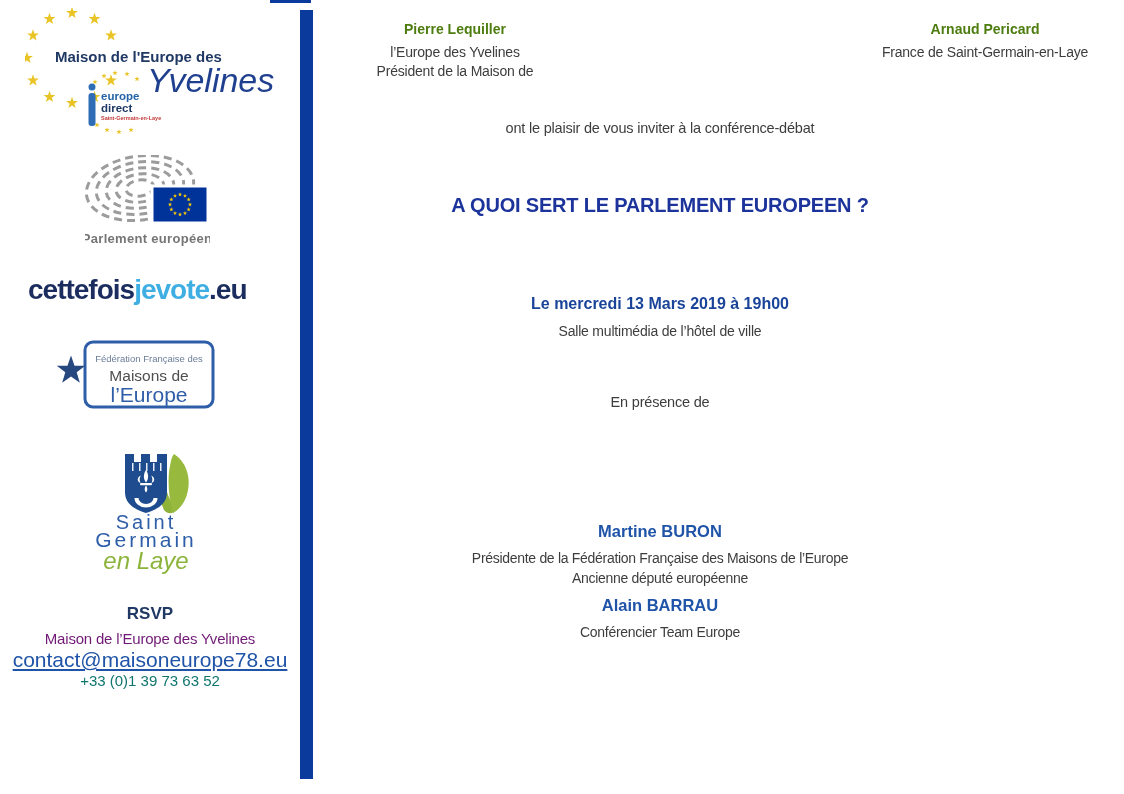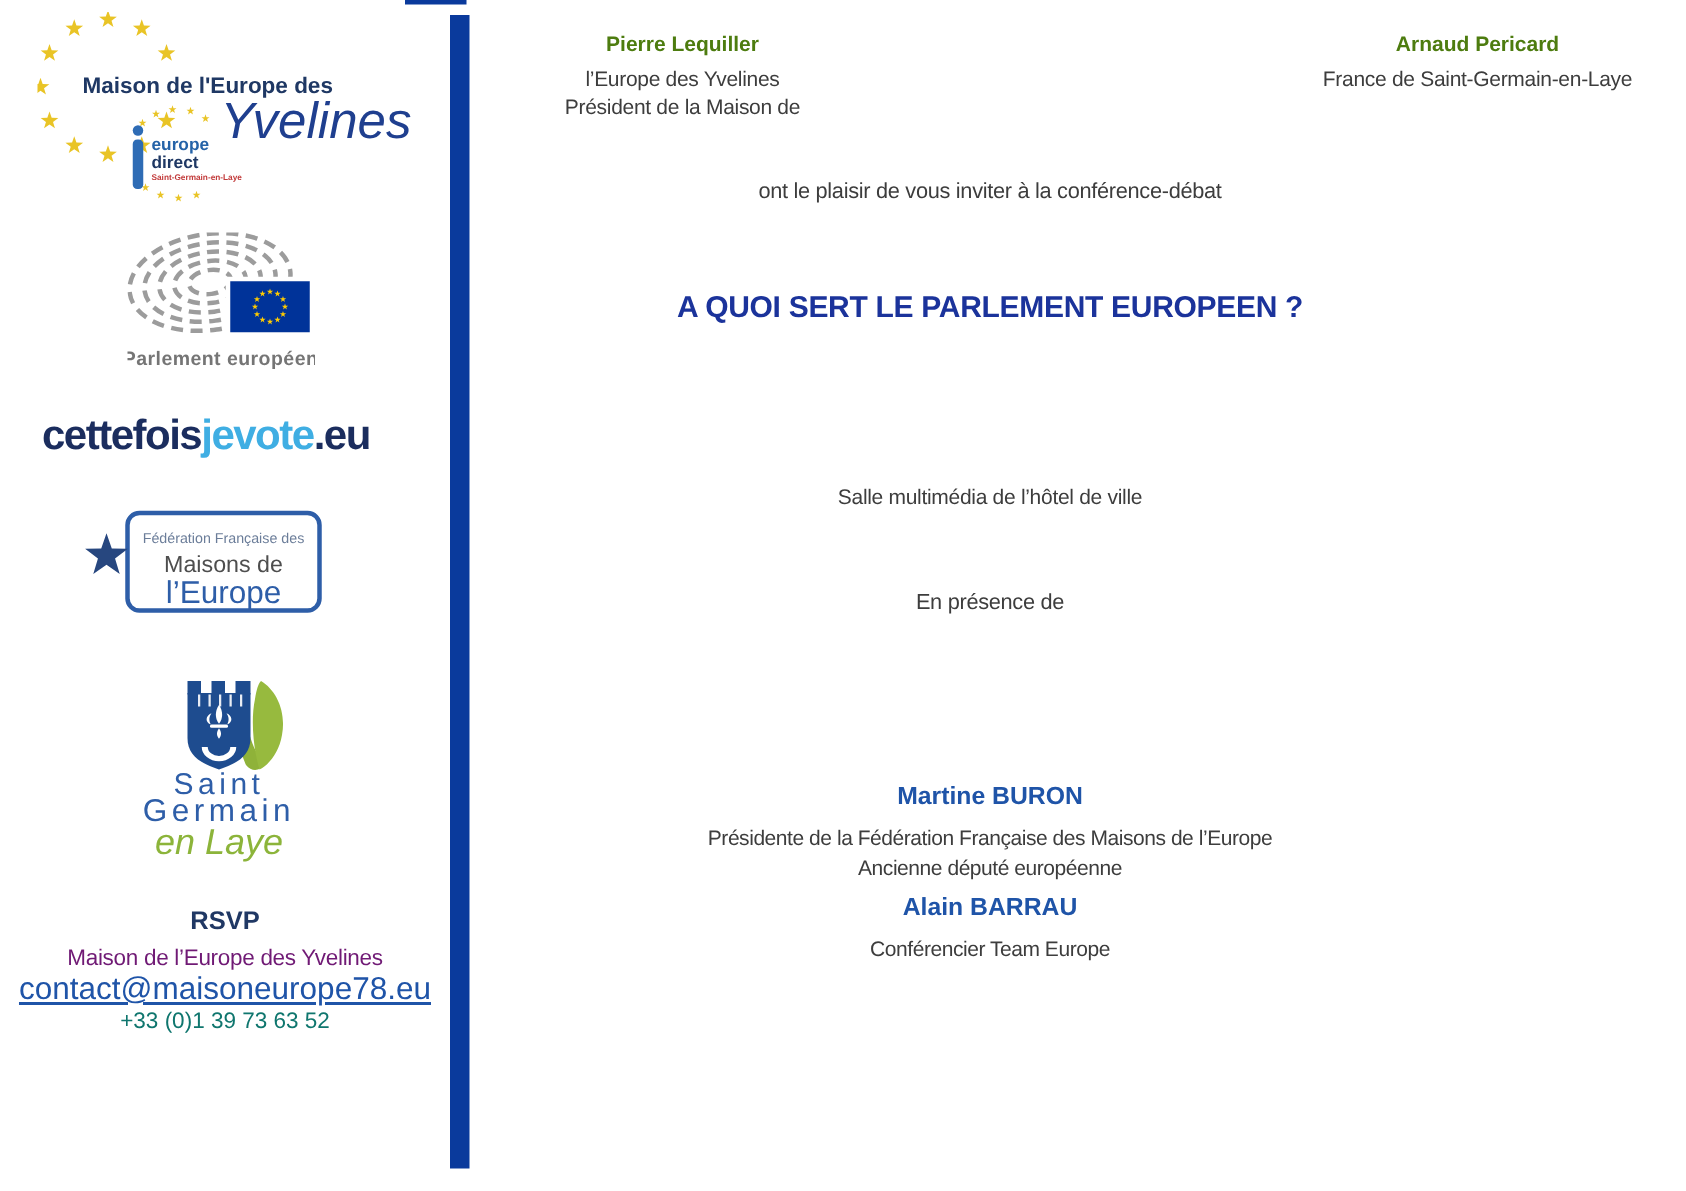--- a/index.html
+++ b/index.html
@@ -179,20 +179,21 @@
 
   <div class="abs host center" style="left:857px;top:18px">
     <div class="name">Arnaud Pericard</div>
     <div class="role">France de Saint-Germain-en-Laye</div>
   </div>
 
   <div class="abs mainline center intro" style="top:120px">ont le plaisir de vous inviter à la conférence-débat</div>
 
   <div class="abs mainline center big-title" style="top:194px">A QUOI SERT LE PARLEMENT EUROPEEN ?</div>
 
+  <div class="abs mainline center date-line" style="top:295px">Le mercredi 13 Mars 2019 à 19h00</div>
 
   <div class="abs mainline center venue" style="top:322px">
     <div>Salle multimédia de l’hôtel de ville</div>
   </div>
 
   <div class="abs mainline center presence" style="top:394px">En présence de</div>
 
 
   <div class="abs mainline center speaker" style="top:522px">
     <div class="sp-name">Martine BURON</div>

